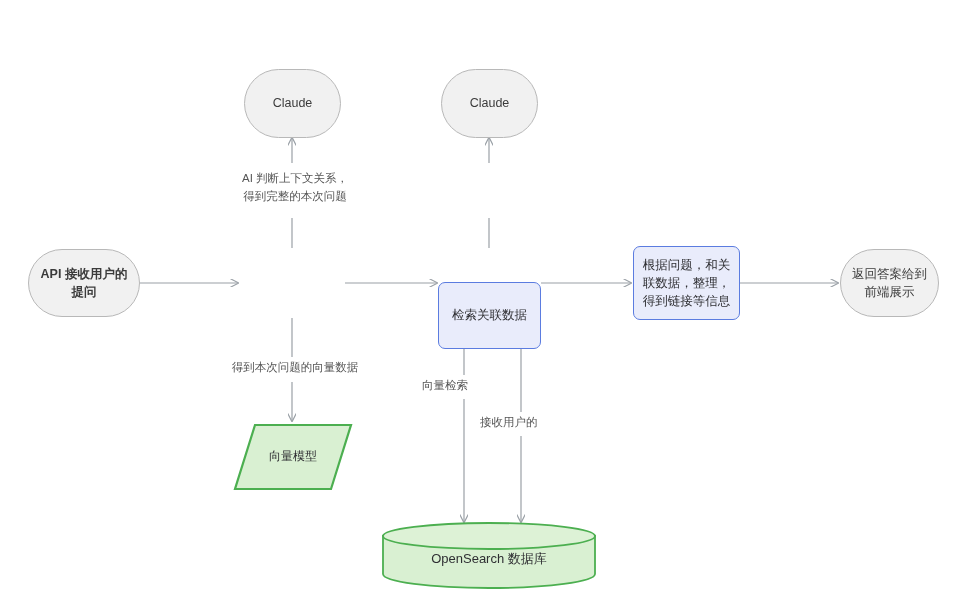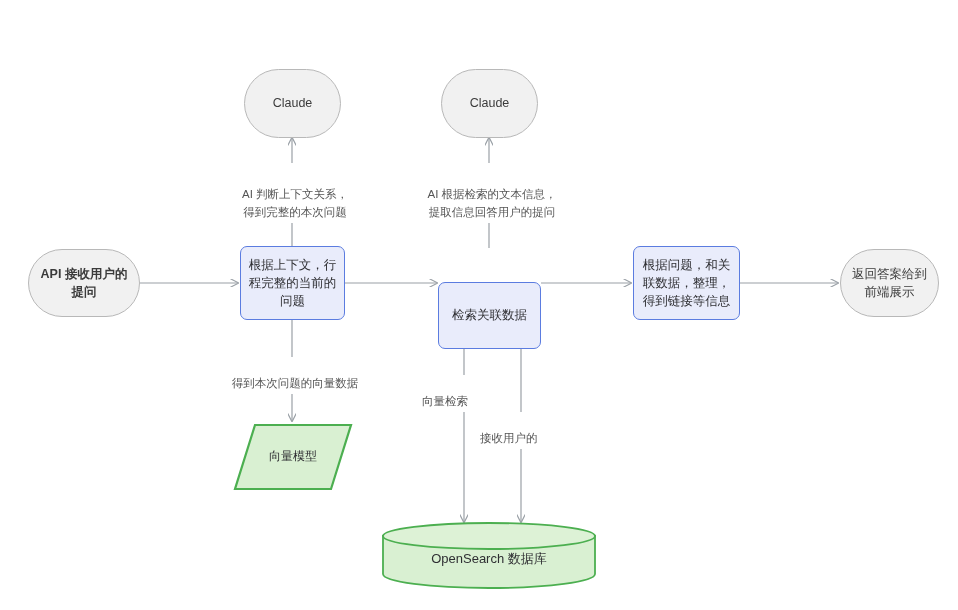--- a/index.html
+++ b/index.html
@@ -99,21 +99,20 @@
   
   .edge-label {
     position: absolute;
     font-size: 11.5px;
     color: #555555;
     line-height: 1.55;
     text-align: center;
     white-space: pre-line;
     background: #ffffff;
     padding: 1px 3px;
-    margin-top: 16px;
   }
 </style>
 </head>
 <body>
 
 <div id="canvas">
 
   <svg id="edges" viewBox="0 0 958 610" xmlns="http://www.w3.org/2000/svg">
     <defs>
       <marker id="arrow" viewBox="0 0 10 10" refX="9" refY="5" markerWidth="7" markerHeight="7" orient="auto-start-reverse">
@@ -169,25 +168,20 @@
 
   <div class="node node-terminal" style="left:441px; top:69px; width:97px; height:69px;">
     <span>Claude</span>
   </div>
 
   <div class="node node-terminal" style="left:28px; top:249px; width:112px; height:68px;font-weight:bold;">
     <span>API 接收用户的
 提问</span>
   </div>
 
-  <div class="node node-process" style="left:240px; top:246px; width:105px; height:74px;">
-    <span>根据上下文，行
-程完整的当前的
-问题</span>
-  </div>
 
   <div class="node node-process" style="left:438px; top:250px; width:103px; height:67px;margin-top:32px;">
     <span>检索关联数据</span>
   </div>
 
   <div class="node node-process" style="left:633px; top:246px; width:107px; height:74px;justify-content:center;">
     <span>根据问题，和关
 联数据，整理，
 得到链接等信息</span>
   </div>
@@ -208,22 +202,20 @@
     <svg class="cyl-shape" viewBox="0 0 216 68" preserveAspectRatio="none">
       <path d="M2,15 L2,53 A106,14 0 0 0 214,53 L214,15 Z" fill="#d9f0d2" stroke="#4caf50" stroke-width="1.8"></path>
       <ellipse cx="108" cy="15" rx="106" ry="13" fill="#ddf2d6" stroke="#4caf50" stroke-width="1.8"></ellipse>
     </svg>
     <span class="cyl-label">OpenSearch 数据库</span>
   </div>
 
   <div class="edge-label" style="left:197px; top:169px; width:190px;">AI 判断上下文关系，
 得到完整的本次问题</div>
 
-  <div class="edge-label" style="left:394px; top:169px; width:190px;">AI 根据检索的文本信息，
-提取信息回答用户的提问</div>
 
   <div class="edge-label" style="left:212px; top:358px; width:160px;">得到本次问题的向量数据</div>
 
   <div class="edge-label" style="left:419px; top:376px; width:90px; text-align:left;">向量检索</div>
 
   <div class="edge-label" style="left:477px; top:413px; width:110px; text-align:left;">接收用户的</div>
 
 </div>
 
 </body></html>

